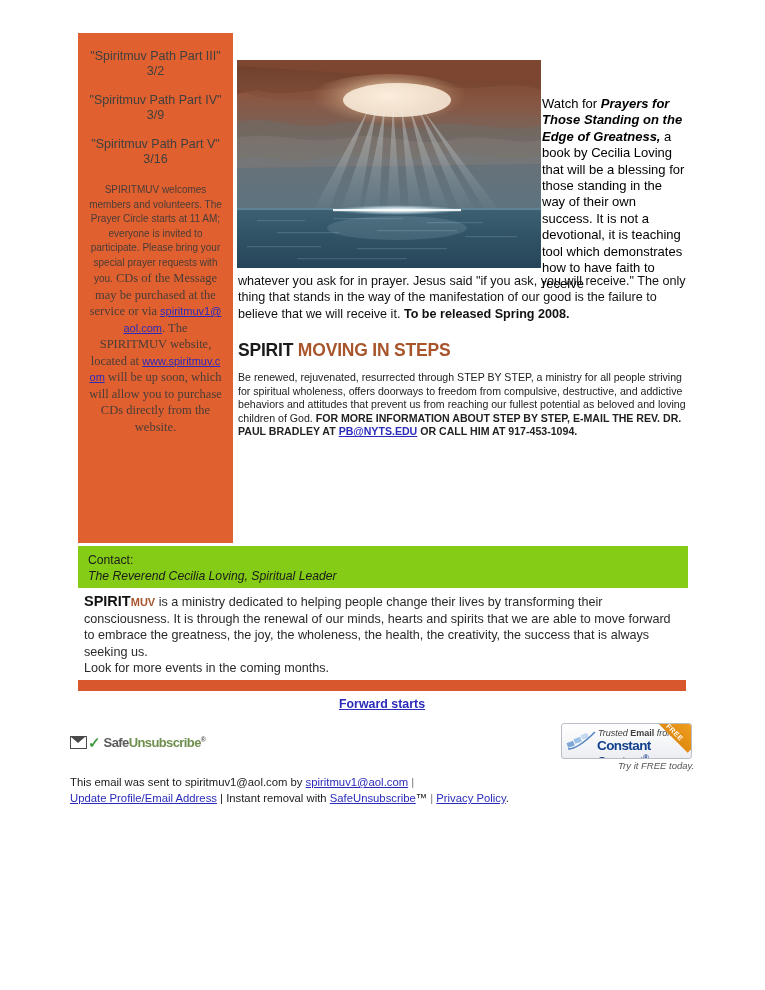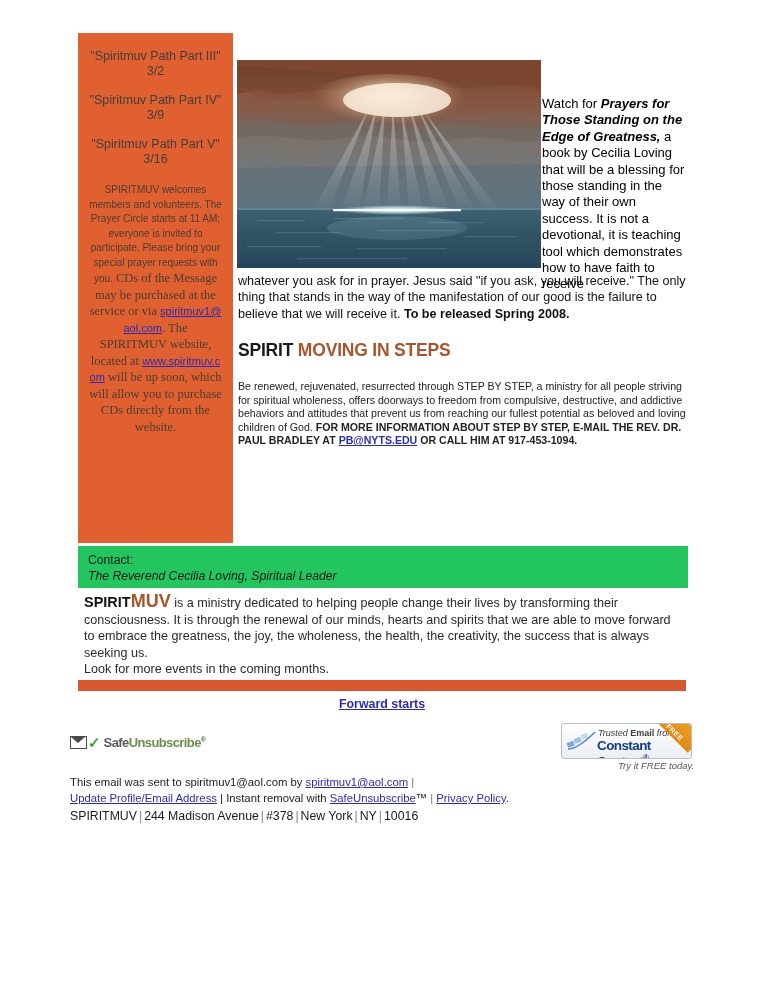--- a/index.html
+++ b/index.html
@@ -105,21 +105,21 @@
   .steps-block {
     position: absolute;
     left: 238px;
     top: 340px;
     width: 452px;
   }
   .steps-head {
     font-size: 17.5px;
     font-weight: bold;
     letter-spacing: -0.2px;
-    margin-bottom: 19px;
+    margin-bottom: 10px;
   }
   .steps-head .k-black { color: #1a1a1a; }
   .steps-head .k-orange { color: #a8552c; }
   .steps-body {
     font-size: 10.6px;
     line-height: 13.6px;
     color: #222;
   }
   .steps-body .bold { font-weight: bold; }
   .steps-body a.mail {
@@ -128,21 +128,21 @@
     font-weight: bold;
   }
 
   
   .contact-bar {
     position: absolute;
     left: 78px;
     top: 546px;
     width: 610px;
     height: 42px;
-    background: #22c55e;
+    background: #84cc16;
     padding: 6px 10px 0 10px;
     box-sizing: border-box;
   }
   .contact-line1 {
     font-size: 12.2px;
     line-height: 16px;
     color: #1b1b1b;
   }
   .contact-line2 {
     font-size: 12.2px;
@@ -161,21 +161,21 @@
     line-height: 16.6px;
     color: #2a2a2a;
   }
   .mission .brand-black {
     font-weight: bold;
     font-size: 14.5px;
     color: #111;
   }
   .mission .brand-orange {
     font-weight: bold;
-    font-size: 18px;
+    font-size: 11px;
     color: #a8552c;
   }
   .mission .l2 { display: block; }
 
   
   .orange-bar {
     position: absolute;
     left: 78px;
     top: 680px;
     width: 608px;
@@ -477,17 +477,14 @@
         <span>FREE</span>
       </div>
   </div>
   <div class="cc-try">Try it FREE today.</div>
 
   <div class="legal">
     <span>This email was sent to spiritmuv1@aol.com by </span><a href="#">spiritmuv1@aol.com</a> <span class="sep">|</span><br>
     <a href="#">Update Profile/Email Address</a><span> | Instant removal with </span><a href="#">SafeUnsubscribe</a><span>™</span> <span class="sep">|</span> <a href="#">Privacy Policy</a><span>.</span>
   </div>
 
-  <div class="address">
-    <span>SPIRITMUV</span><span class="sep">|</span><span>244 Madison Avenue</span><span class="sep">|</span><span>#378</span><span class="sep">|</span><span>New York</span><span class="sep">|</span><span>NY</span><span class="sep">|</span><span>10016</span>
-  </div>
 
 </div>
 
 </body></html>

